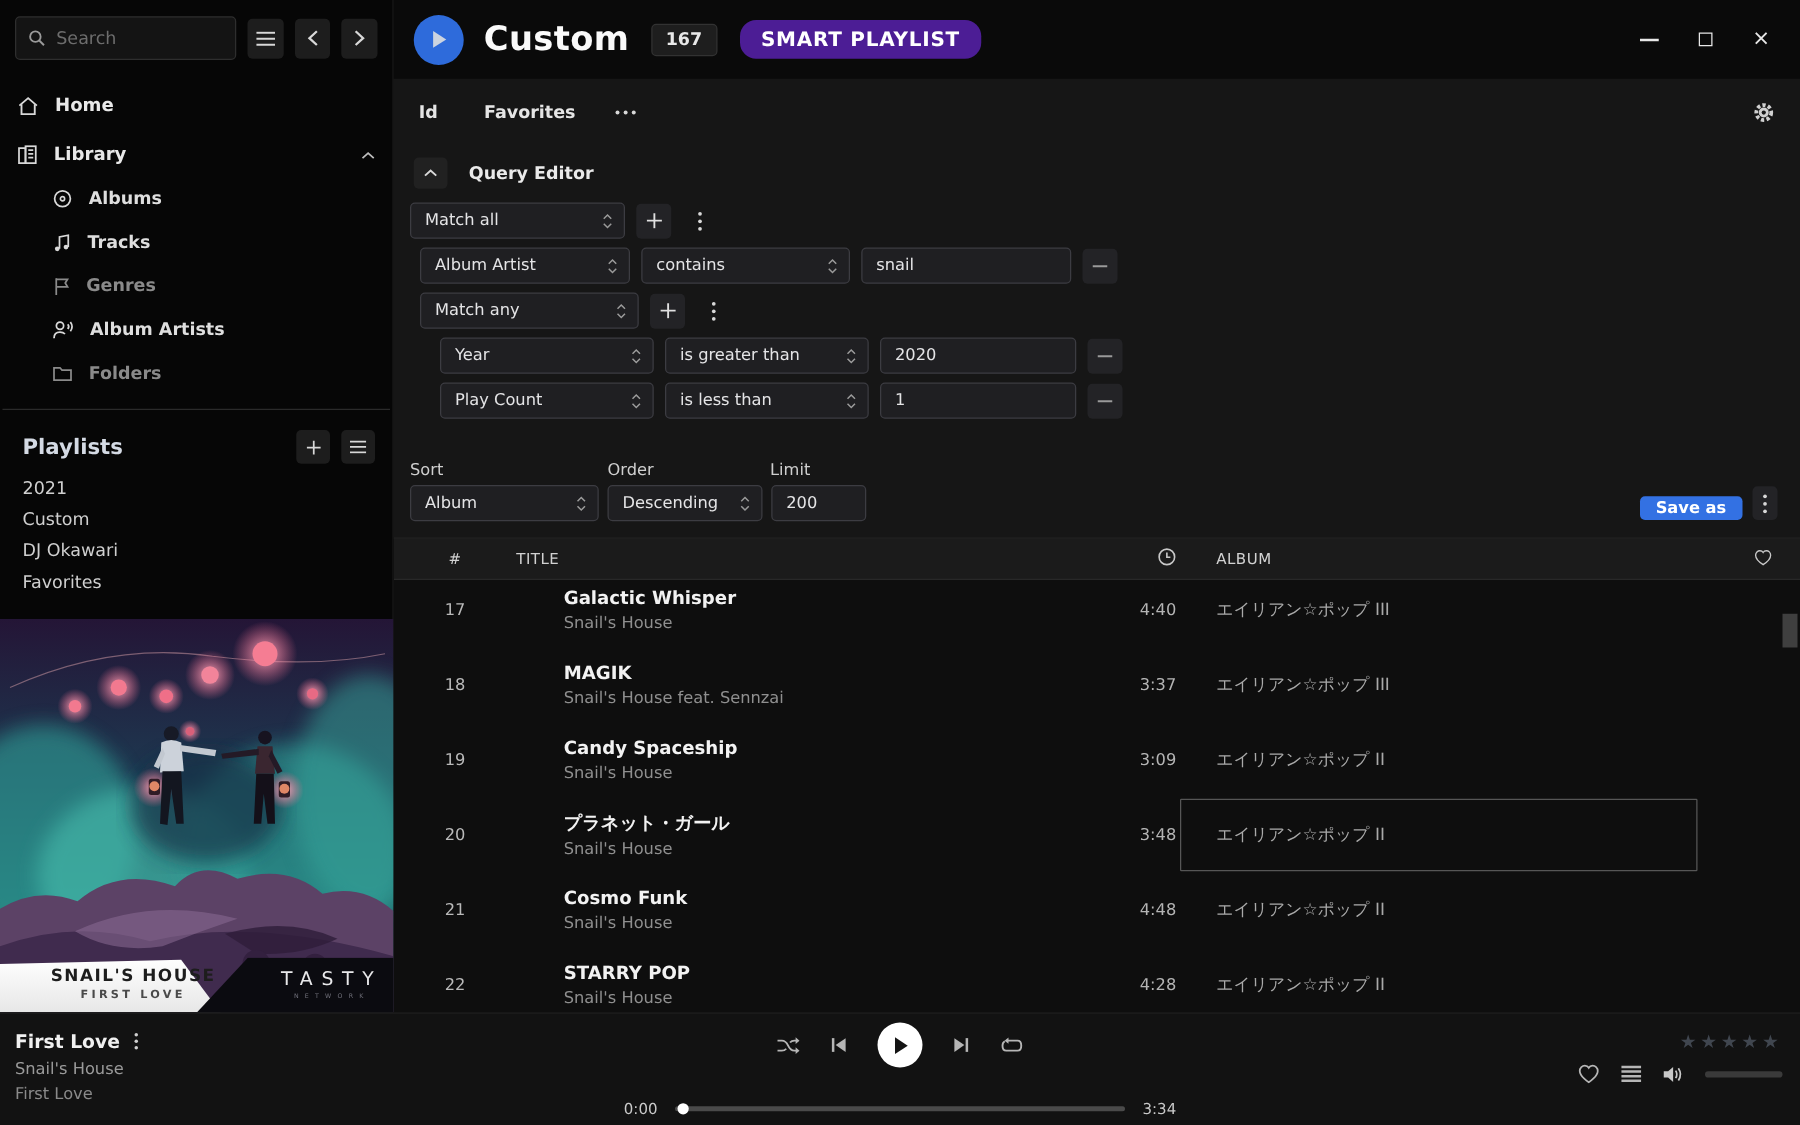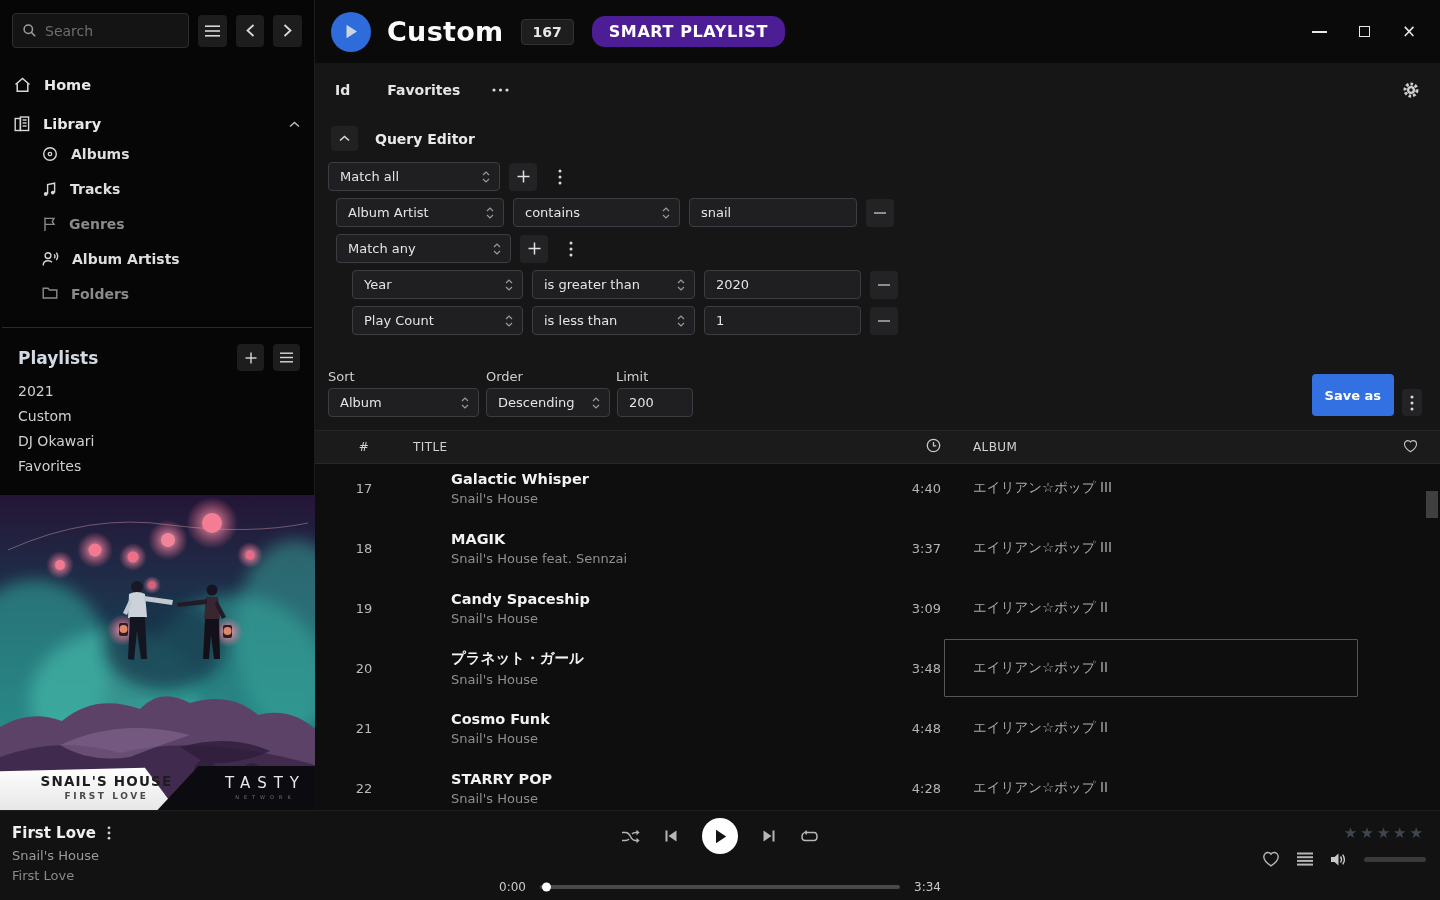--- a/index.html
+++ b/index.html
@@ -14,21 +14,21 @@
   .search-box { width:196px; height:35px; background:#141414; border:1px solid #2e2e2e; border-radius:4px;
                 display:flex; align-items:center; padding:0 9px; gap:8px; }
   .search-box input { background:transparent; border:none; outline:none; color:#d5d5d5; font-size:14px;
                       font-family:"DejaVu Sans",sans-serif; width:115px; }
   .search-box input::placeholder { color:#6d6d6d; }
   .nav-btn { width:32px; height:32px; background:#1d1d1d; border-radius:4px; display:flex;
              align-items:center; justify-content:center; }
   .side-item { display:flex; align-items:center; gap:13px; padding:0 14px; height:26px; margin-top:12px;
                font-weight:700; font-size:14.5px; color:#e8e8e8; }
   .side-item .grow { flex:1; }
-  .sub-item { display:flex; align-items:flex-start; gap:13px; padding-left:42px; height:26px; margin-top:9px;
+  .sub-item { display:flex; align-items:center; gap:13px; padding-left:42px; height:26px; margin-top:9px;
               font-weight:700; font-size:14px; color:#dedede; }
   .sub-item.dim { color:#8a8a8a; }
   .side-divider { border:none; border-top:1px solid #2a2a2a; margin:15px 2px 0 2px; }
   .pl-header { display:flex; align-items:center; padding:0 14px 0 18px; margin-top:16px; }
   .pl-title { font-size:17px; font-weight:800; color:#d4dae4; flex:1; }
   .pl-btn { width:27px; height:27px; background:#1d1d1d; border-radius:4px; display:flex;
             align-items:center; justify-content:center; margin-left:9px; }
   .pl-item { padding:0 18px; font-size:14px; color:#cfcfcf; line-height:25px; height:25px; margin-top:0; }
   .pl-list { margin-top:8px; }
 
@@ -81,21 +81,21 @@
   .tinput { height:29px; background:#1f1f22; border:1px solid #3c3c42; border-radius:4px;
             padding:0 11px; font-size:13px; color:#e4e4e6; font-family:"DejaVu Sans",sans-serif; outline:none; }
   .w172{width:172px}.w168{width:168px}.w167{width:167px}.w175{width:175px}.w171{width:171px}
   .w163{width:163px}.w170{width:157px}.w151{width:151px}.w124{width:124px}.w76{width:76px}
   .sq-btn { width:28px; height:28px; background:#232326; border-radius:4px; display:flex;
             align-items:center; justify-content:center; flex:none; }
   .sort-section { position:relative; margin-top:27px; }
   .sort-labels { display:flex; margin-left:13px; font-size:13px; color:#cfcfcf; }
   .sort-labels .l1 { width:158px; } .sort-labels .l2 { width:130px; }
   .sort-controls { display:flex; gap:7px; margin:4px 0 0 13px; }
-  .save-as { position:absolute; right:46px; bottom:1px; height:42px; background:#3371e3; border-radius:4px;
+  .save-as { position:absolute; right:46px; bottom:1px; height:19px; background:#3371e3; border-radius:4px;
              border:none; color:#fff; font-size:13px; font-weight:700; padding:0 13px;
              font-family:"DejaVu Sans",sans-serif; }
   .sort-dots { position:absolute; right:18px; bottom:1px; width:20px; height:27px; background:#232326;
                border-radius:4px; display:flex; align-items:center; justify-content:center; }
 
   
   .table { flex:1; margin-top:13px; background:#0e0e0e; border-top:1px solid #262626; position:relative;
            overflow:hidden; display:flex; flex-direction:column; min-height:0; }
   .thead { height:33px; flex:none; background:#1b1b1b; border-bottom:1px solid #282828; display:flex;
            align-items:center; font-size:12px; color:#d2d2d2; letter-spacing:0.4px; }

